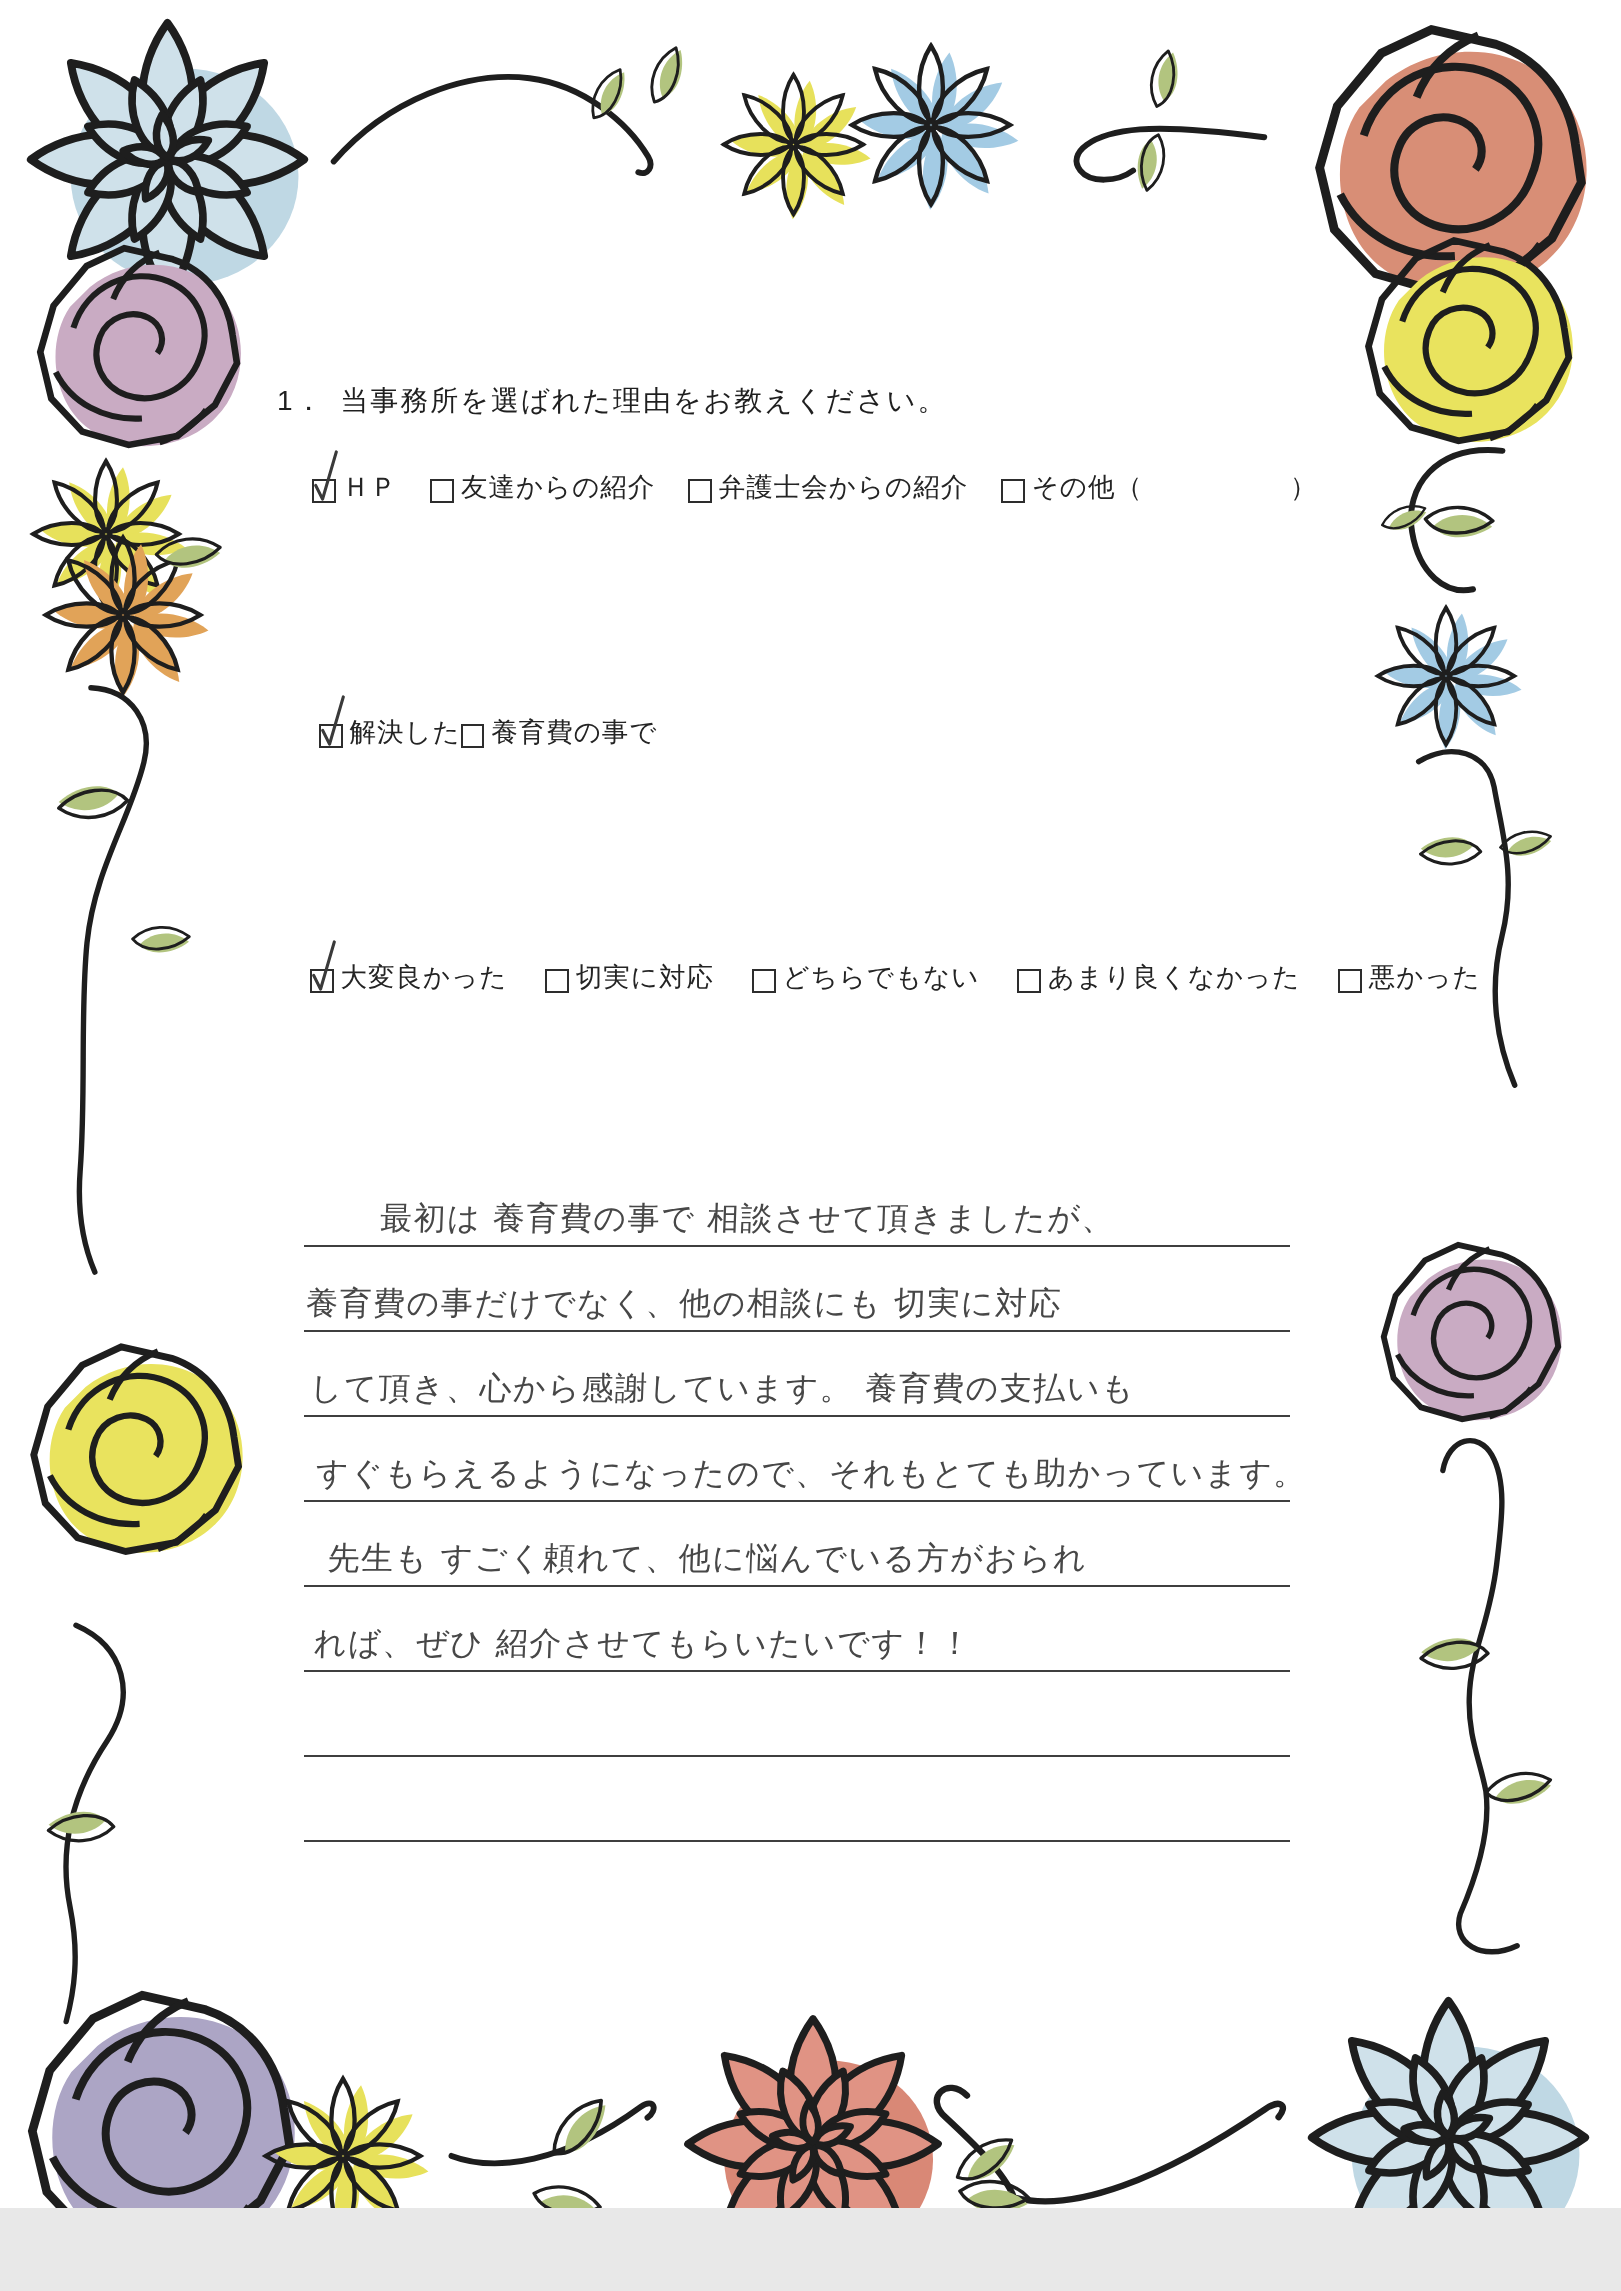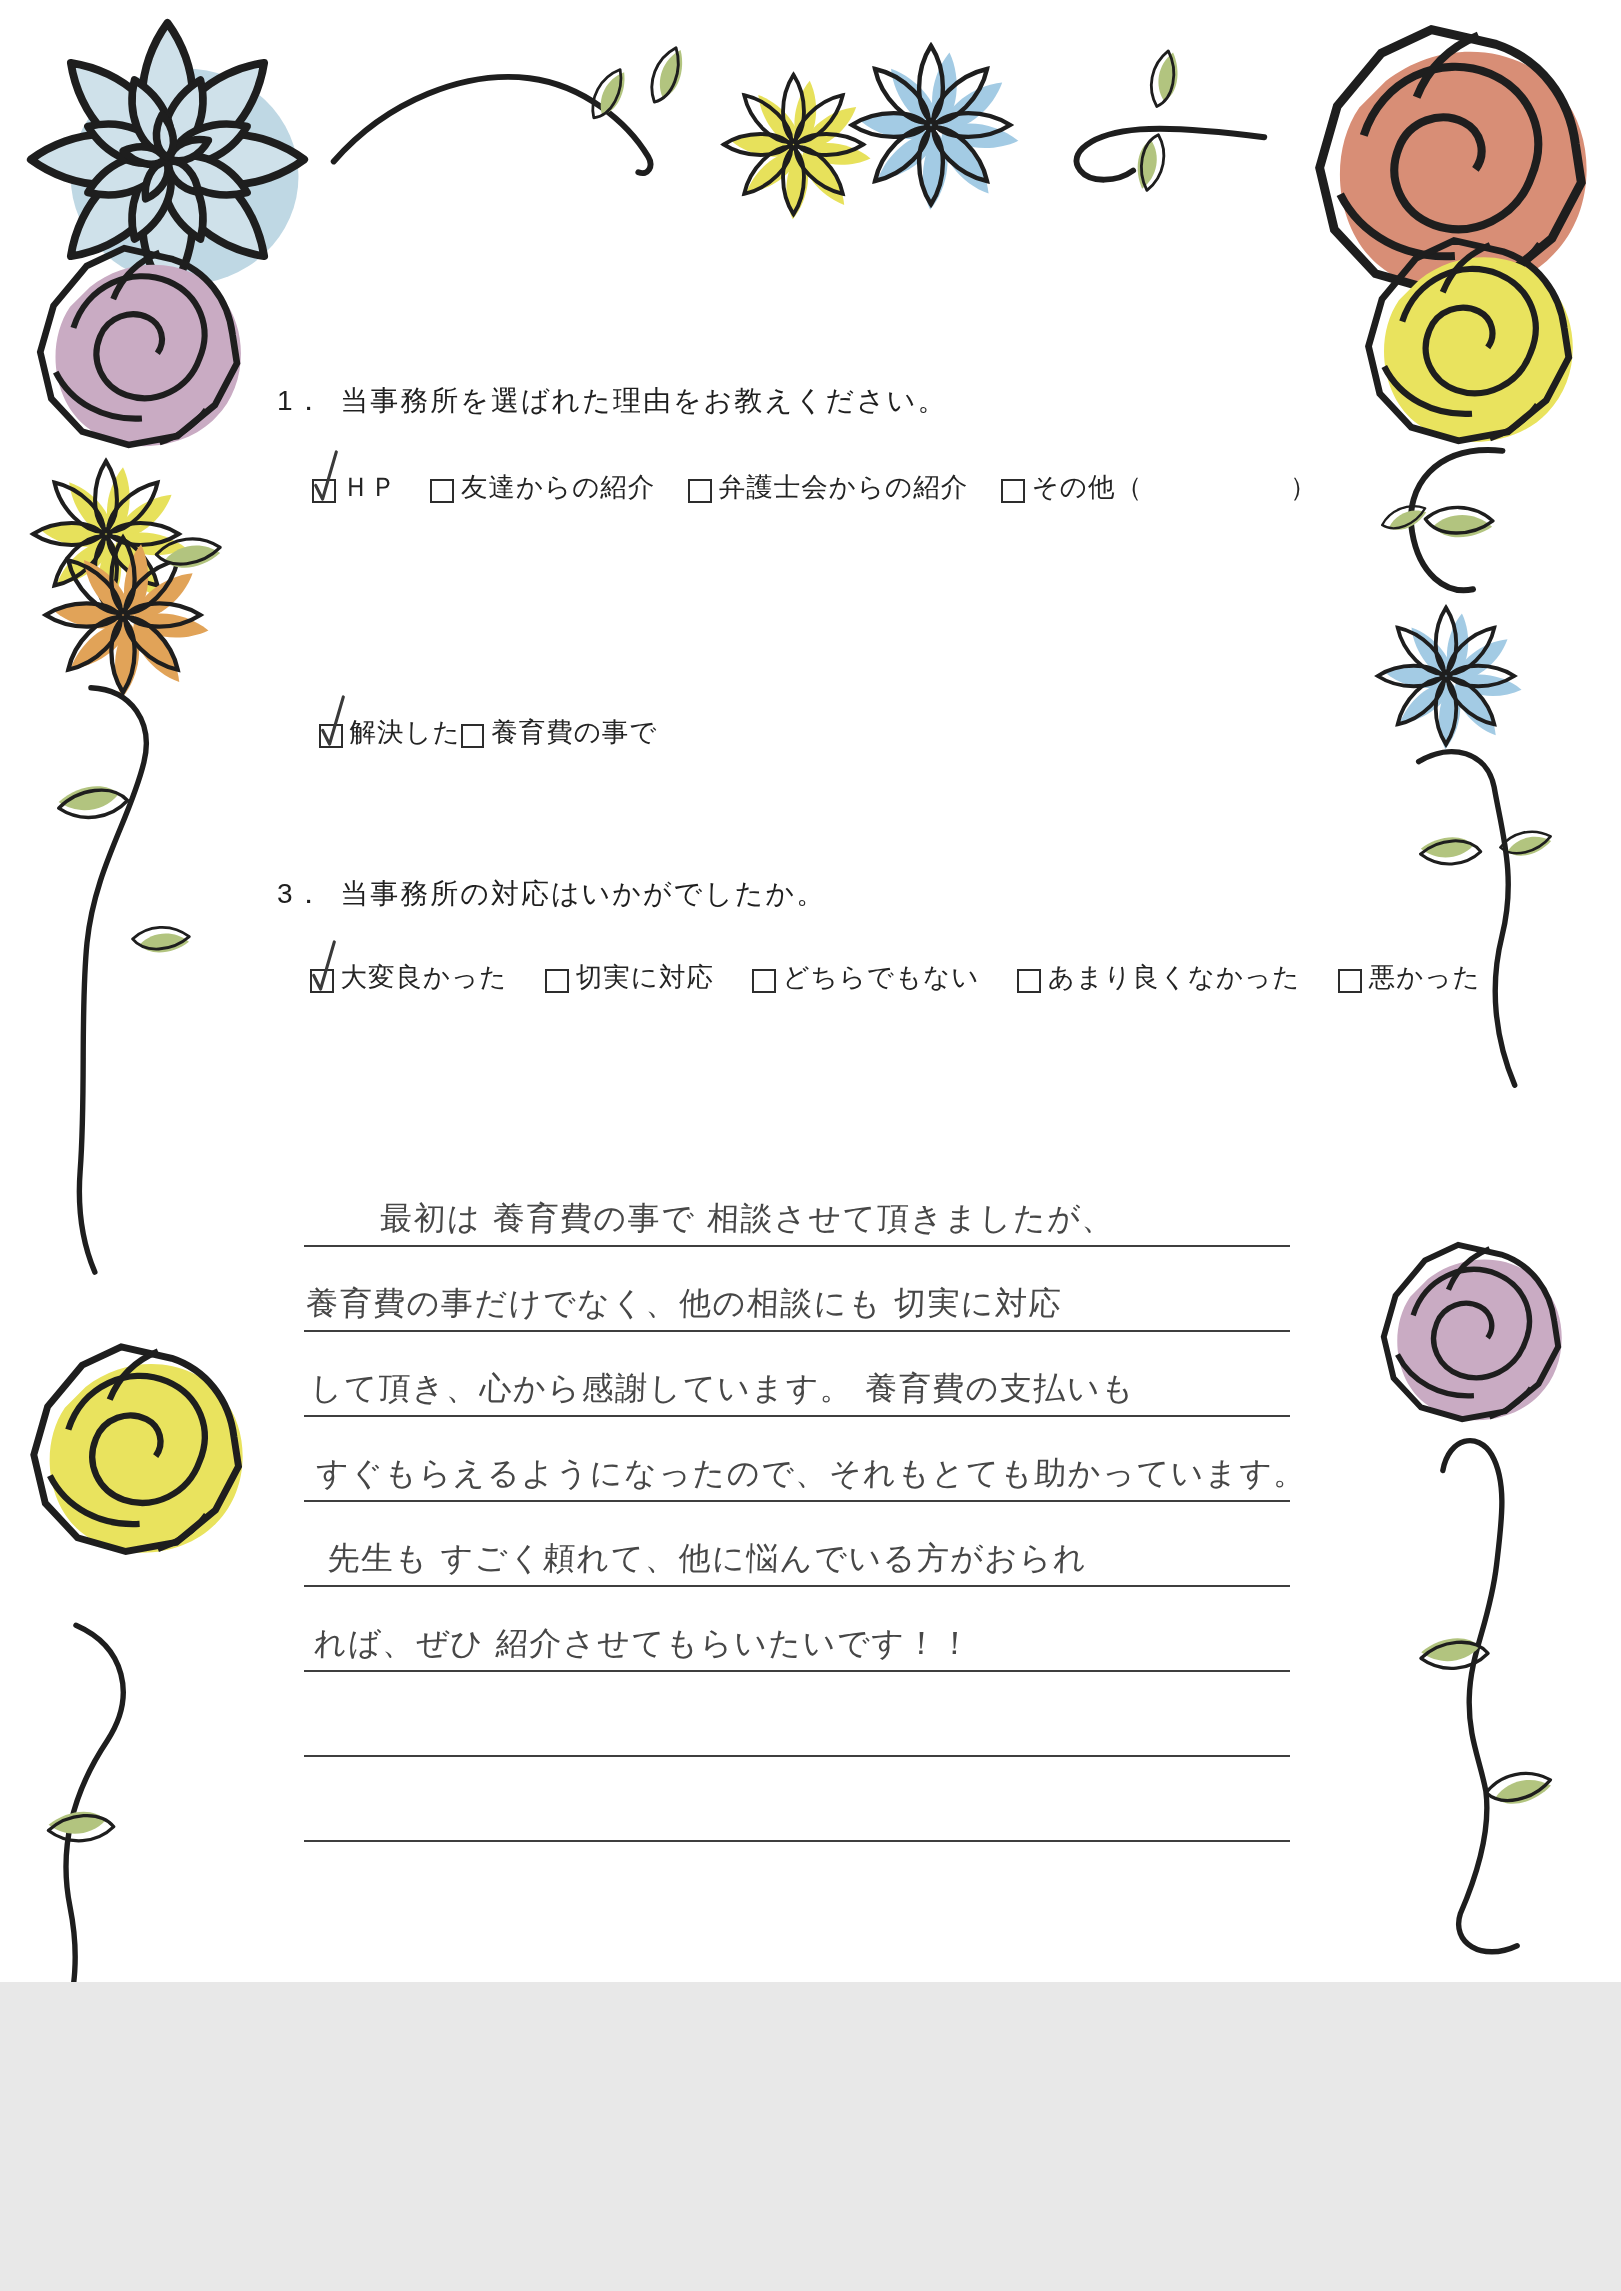--- a/index.html
+++ b/index.html
@@ -1,17 +1,17 @@
 <!DOCTYPE html>
 <html><head>
 <meta charset="utf-8">
 <style>
   html,body{margin:0;padding:0;background:#e8e8e8;}
   .page{
-    position:relative;width:1621px;height:1982px;margin:0 auto;
+    position:relative;width:1621px;height:2208px;margin:0 auto;
     background:#ffffff;overflow:hidden;
     font-family:"Liberation Sans","DejaVu Sans",sans-serif;
     color:#1f1f1f;
   }
   .deco{position:absolute;overflow:visible;}
   
   .q-title{
     position:absolute;left:277px;font-size:28px;letter-spacing:2px;
     color:#1f1f1f;white-space:nowrap;
   }
@@ -320,23 +320,20 @@
       <span>解決した</span>
     </span>
     <span class="opt">
       <span class="cb">
         
       </span>
       <span>養育費の事で</span>
     </span>
   </div>
 
-  <div class="q-title" style="top:875px">
-    <span class="q-num">3．</span><span>当事務所の対応はいかがでしたか。</span>
-  </div>
   <div class="opts" style="left:310px;top:959px;gap:38px">
     <span class="opt">
       <span class="cb">
         <svg class="tick" viewBox="0 0 30 60">
             <path d="M5,38 L12,52 L26,4"></path>
           </svg>
       </span>
       <span>大変良かった</span>
     </span>
     <span class="opt">

